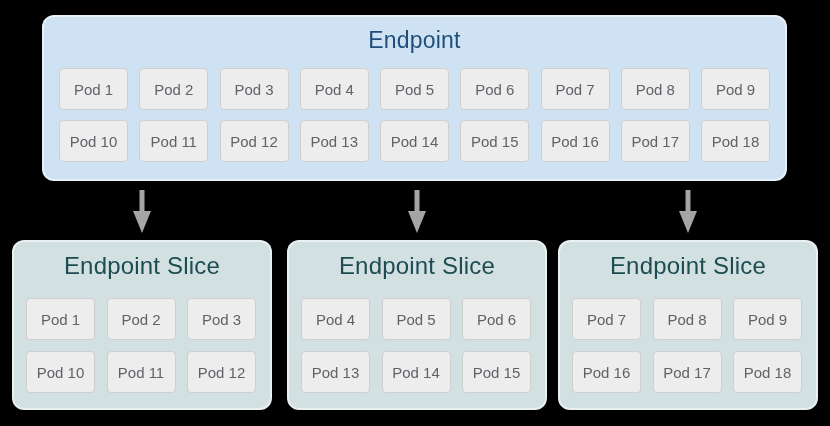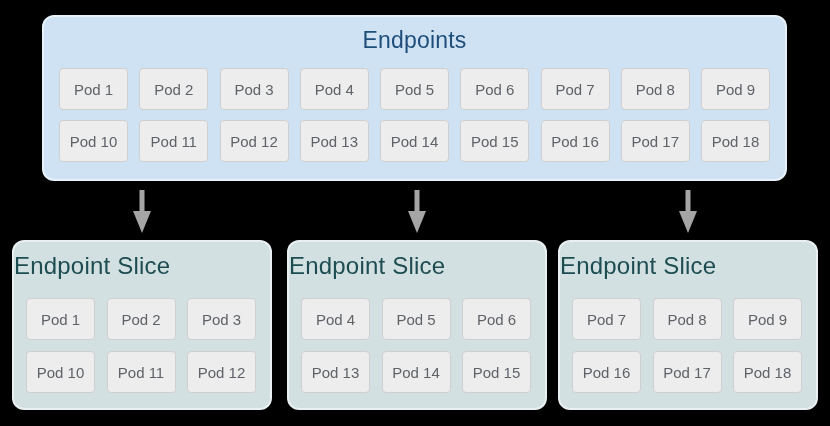--- a/index.html
+++ b/index.html
@@ -83,20 +83,21 @@
     background: #d2e0e2;
     border: 2px solid rgba(255,255,255,0.5);
     border-radius: 12px;
     box-sizing: border-box;
   }
   .slice-1 { left: 12px; }
   .slice-2 { left: 287px; }
   .slice-3 { left: 558px; }
   .slice-title {
     margin-top: 10px;
+    text-align: center;
     font-size: 24px;
     font-weight: 500;
     color: #1d4c51;
     letter-spacing: 0.2px;
   }
   .pod-row-3 {
     position: absolute;
     left: 12px;
     right: 14px;
     display: flex;
@@ -104,21 +105,21 @@
   }
   .srow-1 { top: 56px; }
   .srow-2 { top: 109px; }
 </style>
 </head>
 <body>
 
 <div class="canvas">
 
   <div class="endpoints-box">
-    <div class="endpoints-title">Endpoints</div>
+    <div class="endpoints-title">Endpoint</div>
 
     <div class="pod-row-9 erow-1">
       <div class="pod">Pod 1</div>
       <div class="pod">Pod 2</div>
       <div class="pod">Pod 3</div>
       <div class="pod">Pod 4</div>
       <div class="pod">Pod 5</div>
       <div class="pod">Pod 6</div>
       <div class="pod">Pod 7</div>
       <div class="pod">Pod 8</div>

